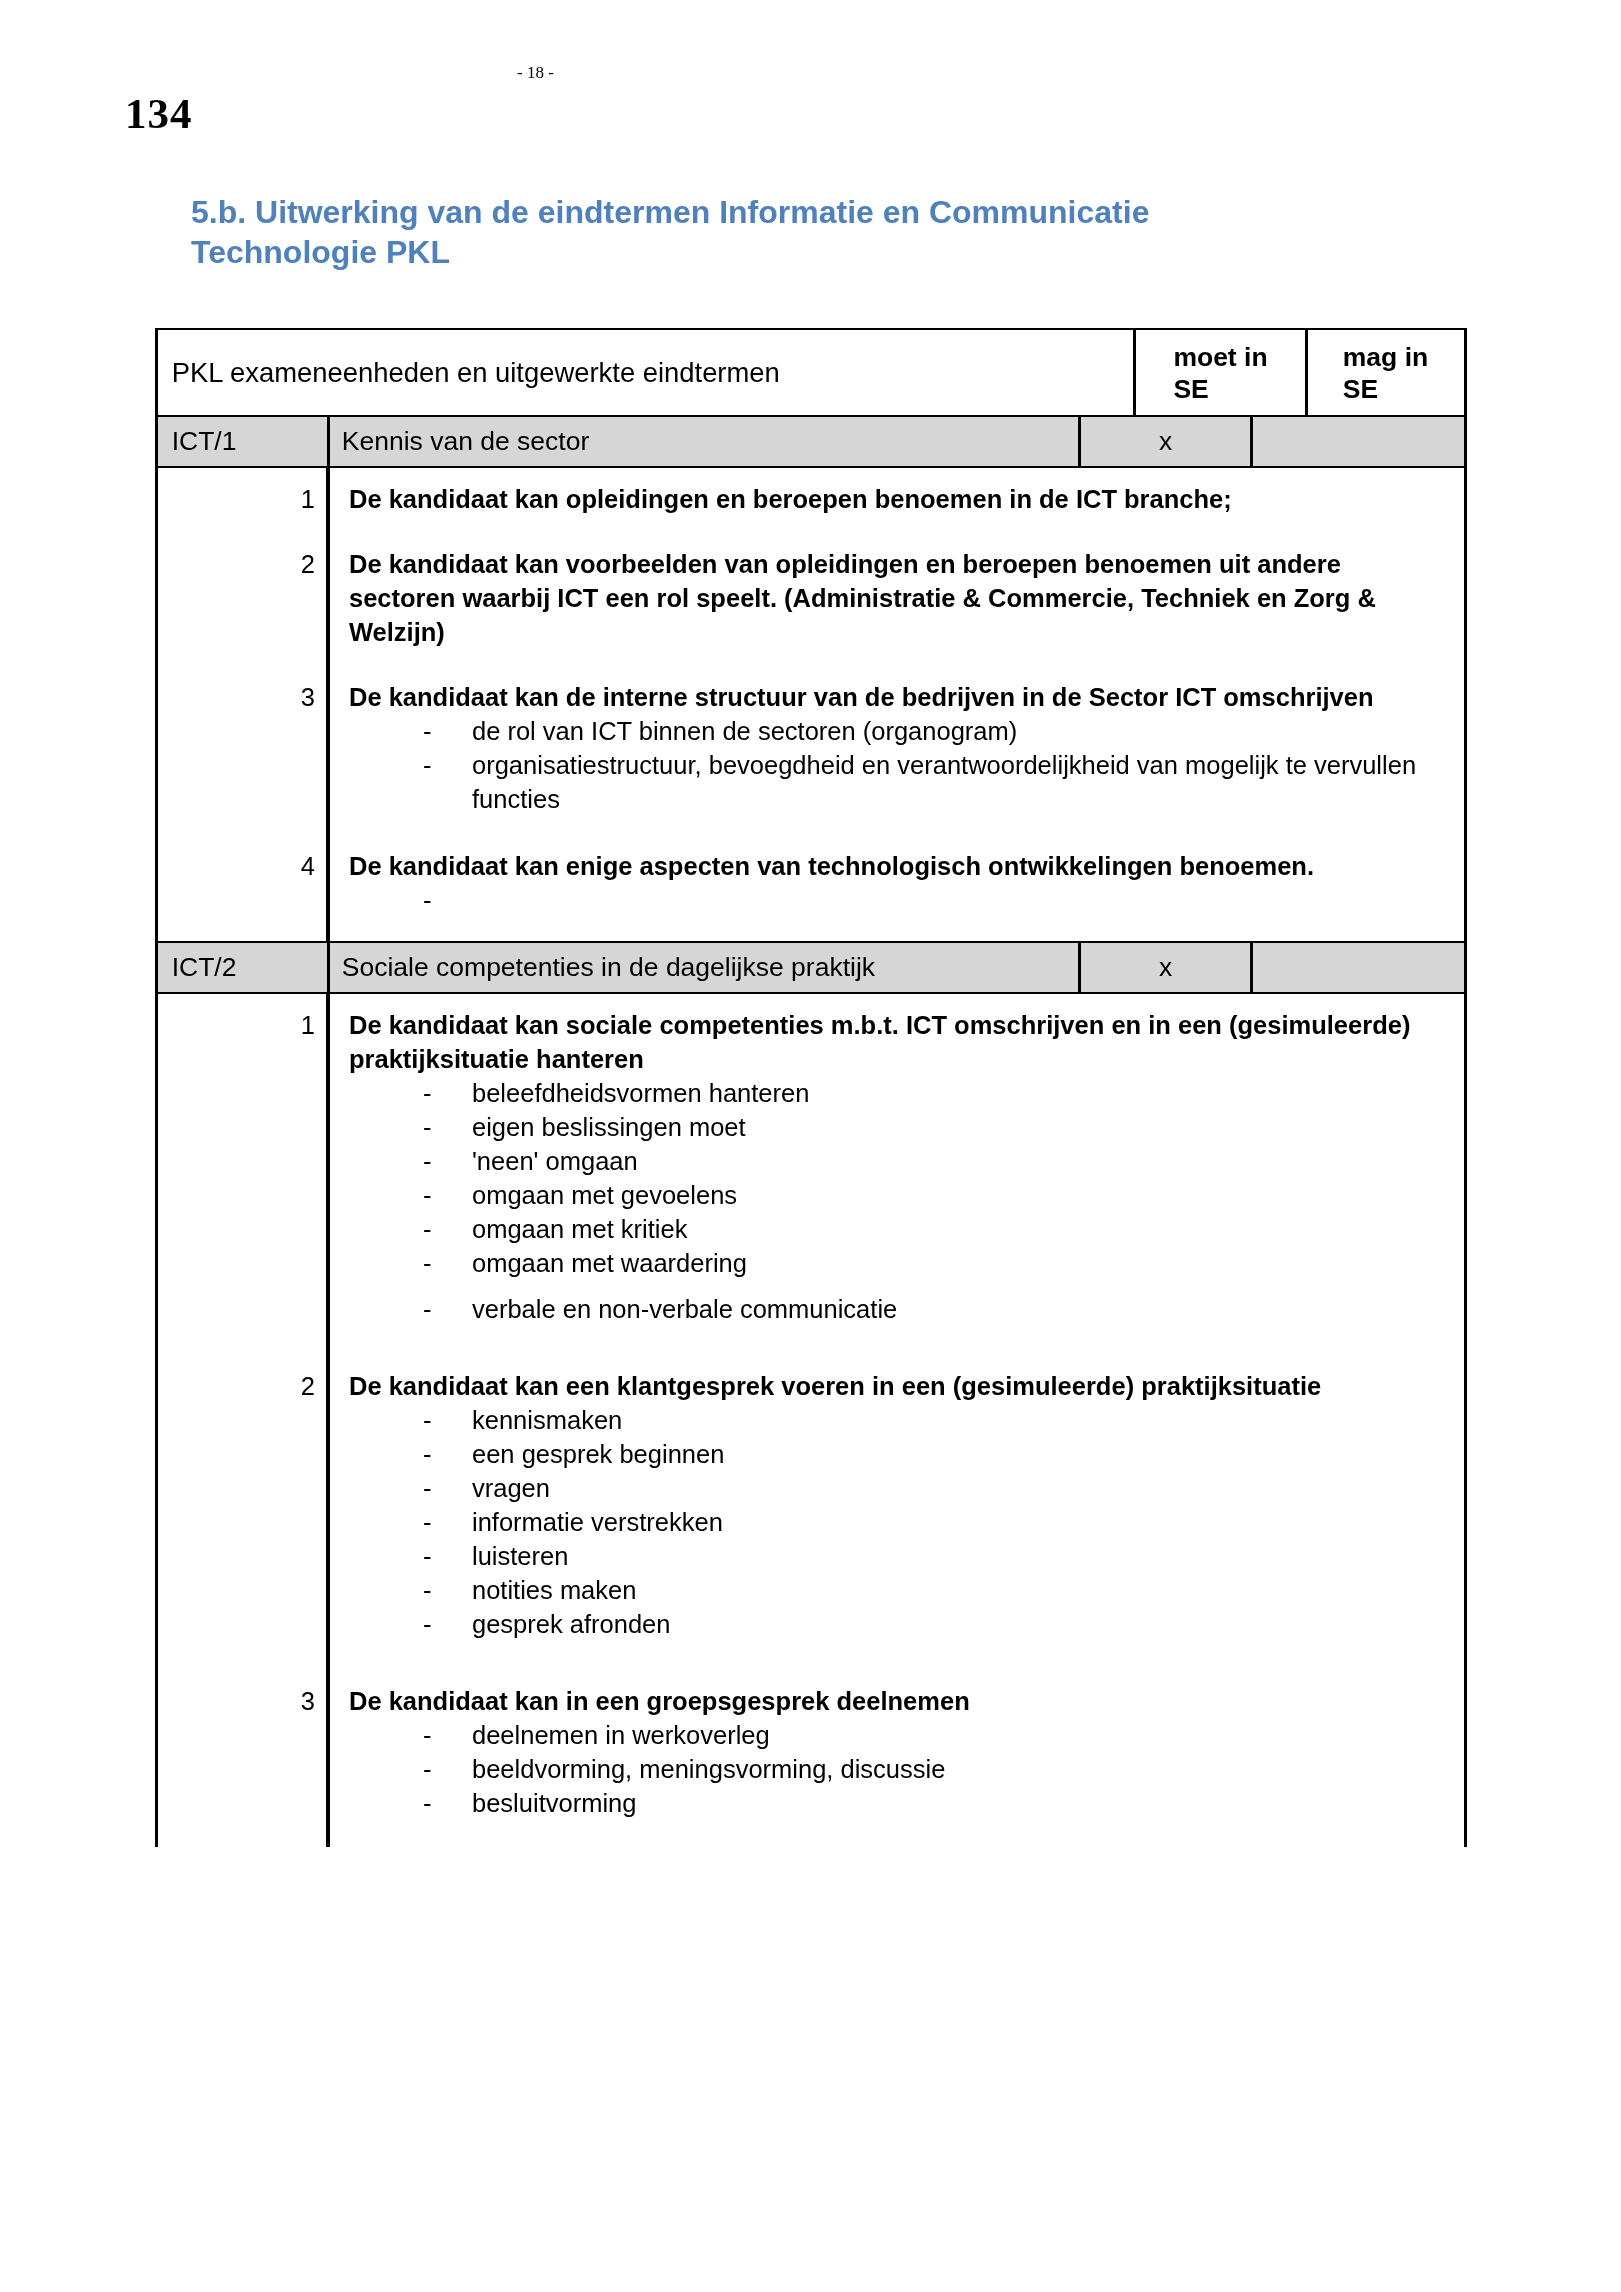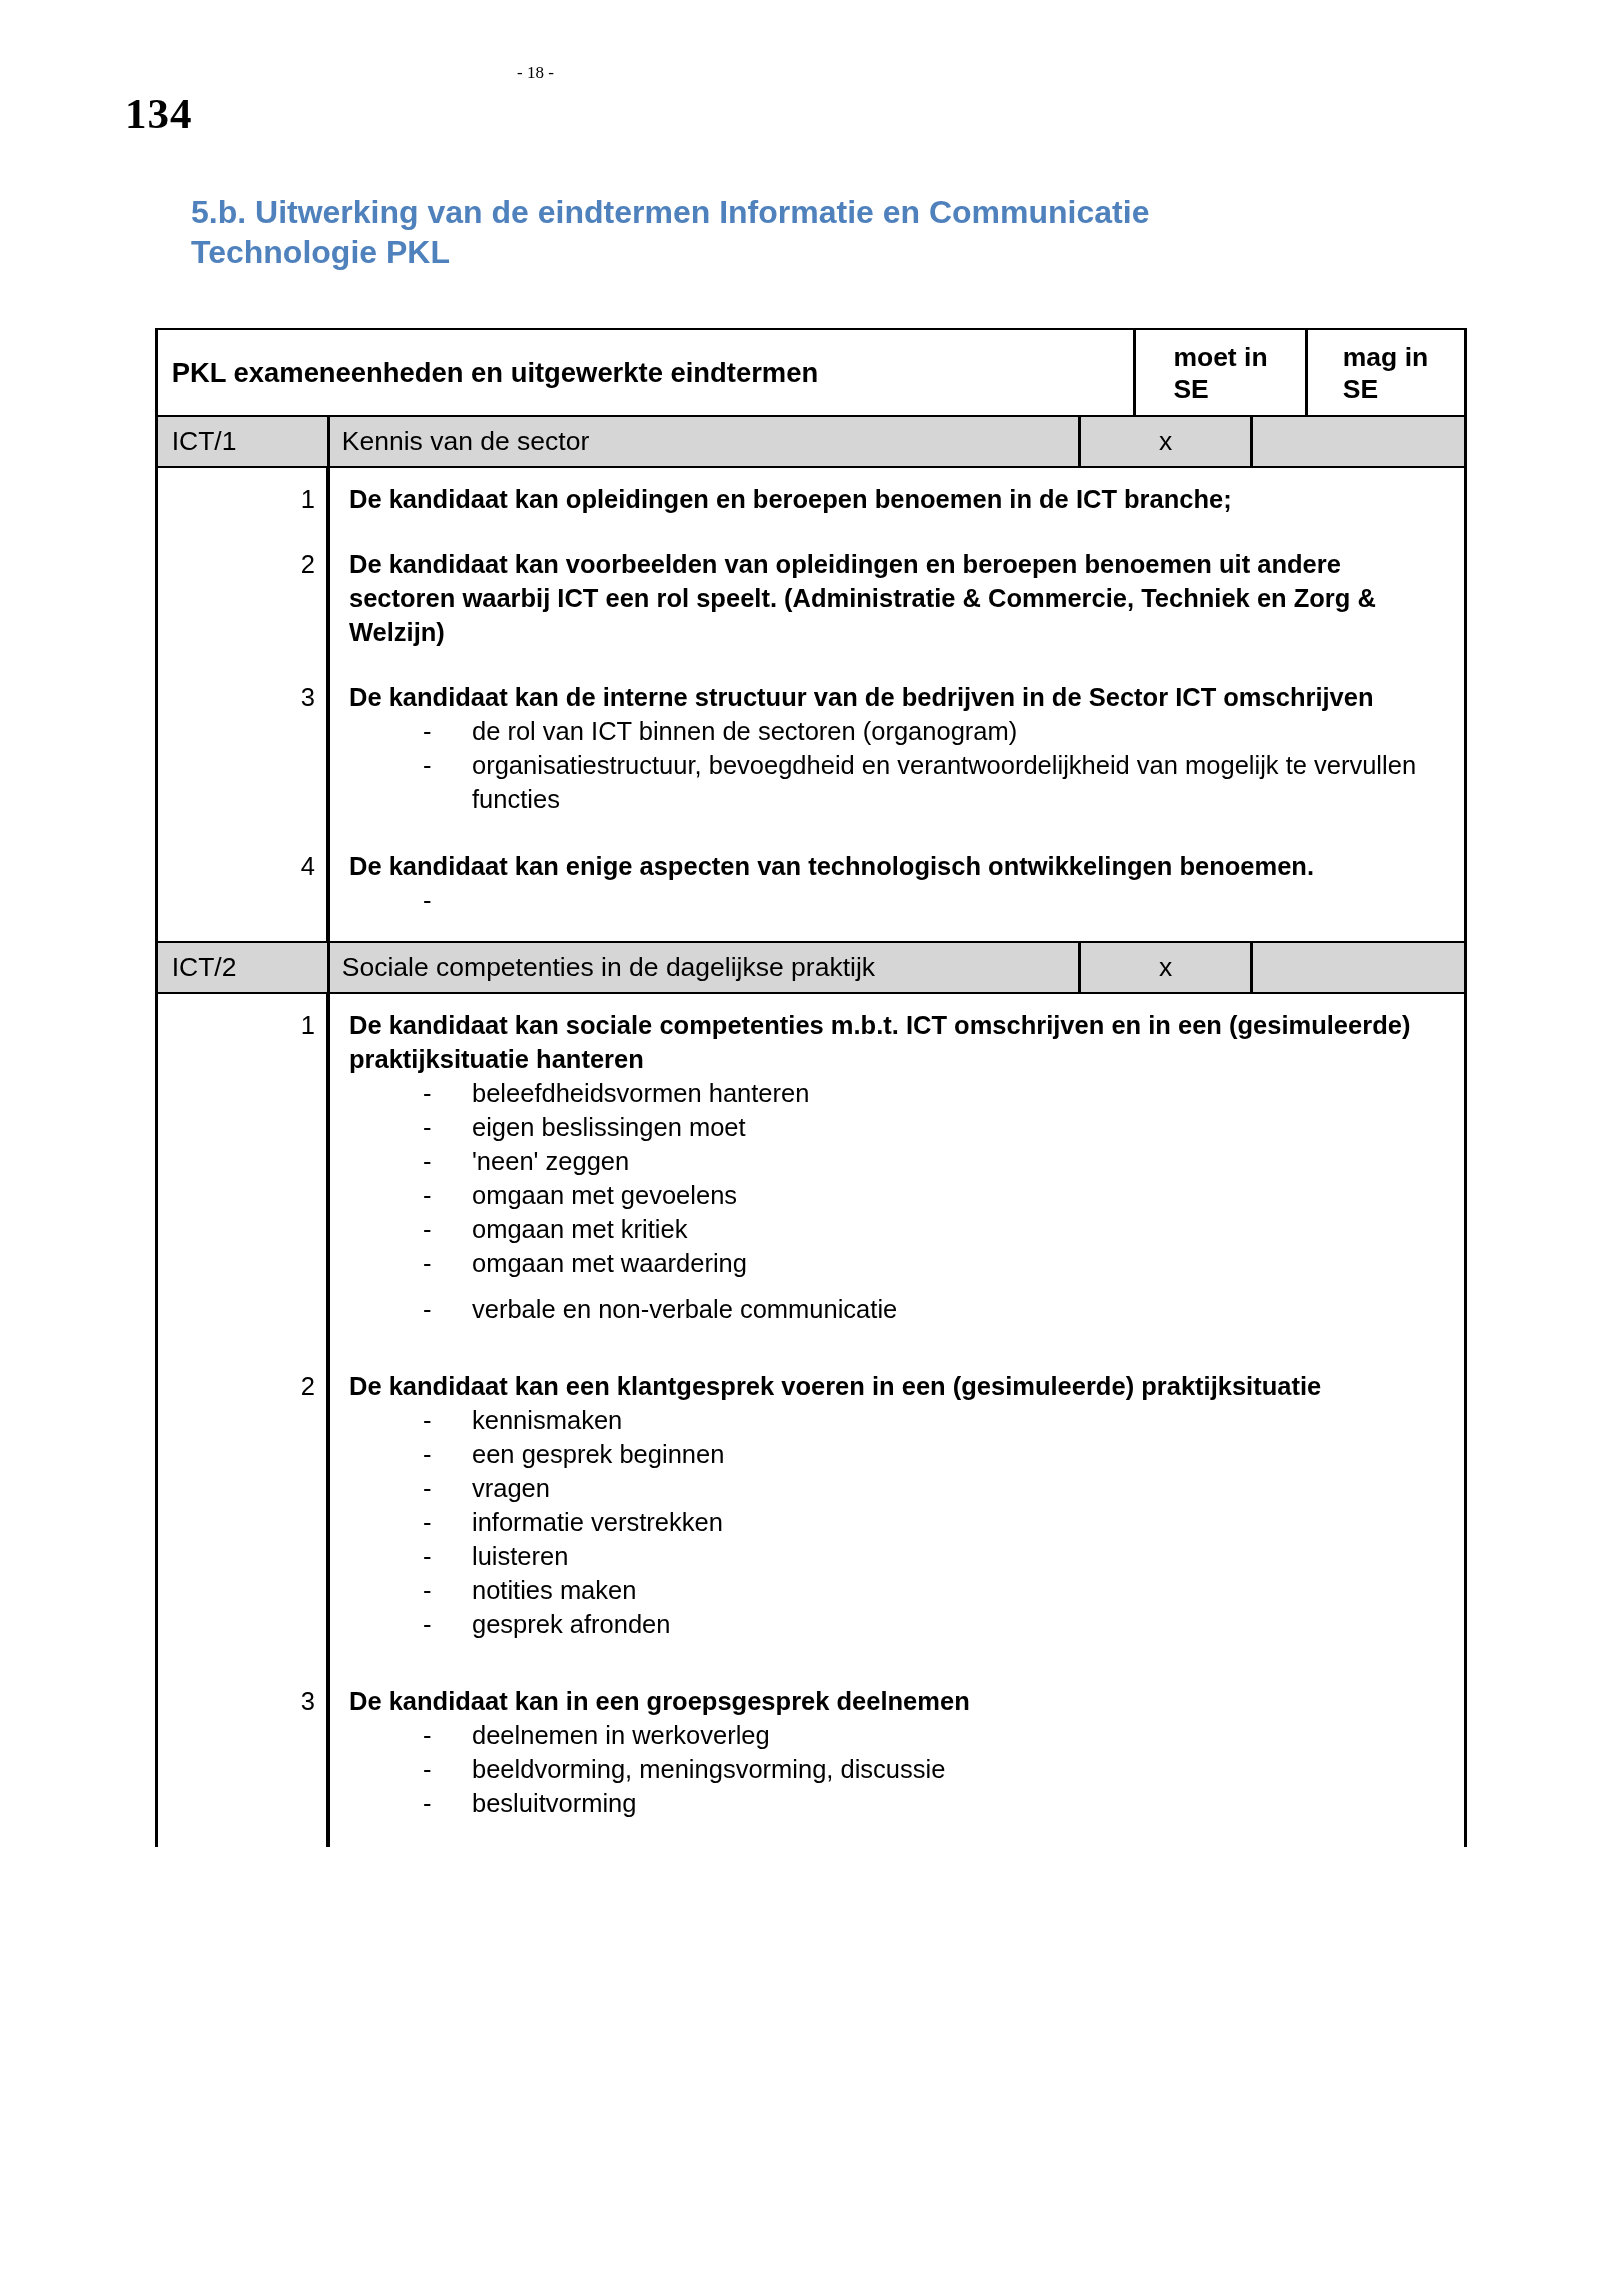--- a/index.html
+++ b/index.html
@@ -35,21 +35,21 @@
     border-right: 3.9px solid #000;
     font-size: 25.5px;
   }
   .row { display: flex; box-sizing: border-box; }
   .cell { box-sizing: border-box; }
   
   .hdr-row { height: 87px; border-bottom: 2.9px solid #000; }
   .hdr-main {
     width: 978px; border-right: 3.9px solid #000;
     display: flex; align-items: center;
-    padding-left: 13.7px; font-weight: bold; font-size: 27.4px;
+    padding-left: 13.7px; font-weight: normal; font-size: 27.4px;
   }
   .hdr-se {
     width: 172px; border-right: 3.9px solid #000;
     display: flex; align-items: center; justify-content: center;
     text-align: left; font-weight: bold; font-size: 26.5px;
     line-height: 32px; white-space: pre-line;
   }
   .hdr-se.last { width: 155px; border-right: none; }
   
   .sec-row { height: 51px; border-bottom: 2.9px solid #000; background: #d6d6d6; font-size: 26.5px; }
@@ -168,21 +168,21 @@
         <li class="bullet">
             <span class="dash">-</span>
             <span>beleefdheidsvormen hanteren</span>
           </li>
         <li class="bullet">
             <span class="dash">-</span>
             <span>eigen beslissingen moet</span>
           </li>
         <li class="bullet">
             <span class="dash">-</span>
-            <span>'neen' zeggen</span>
+            <span>'neen' omgaan</span>
           </li>
         <li class="bullet">
             <span class="dash">-</span>
             <span>omgaan met gevoelens</span>
           </li>
         <li class="bullet">
             <span class="dash">-</span>
             <span>omgaan met kritiek</span>
           </li>
         <li class="bullet">

